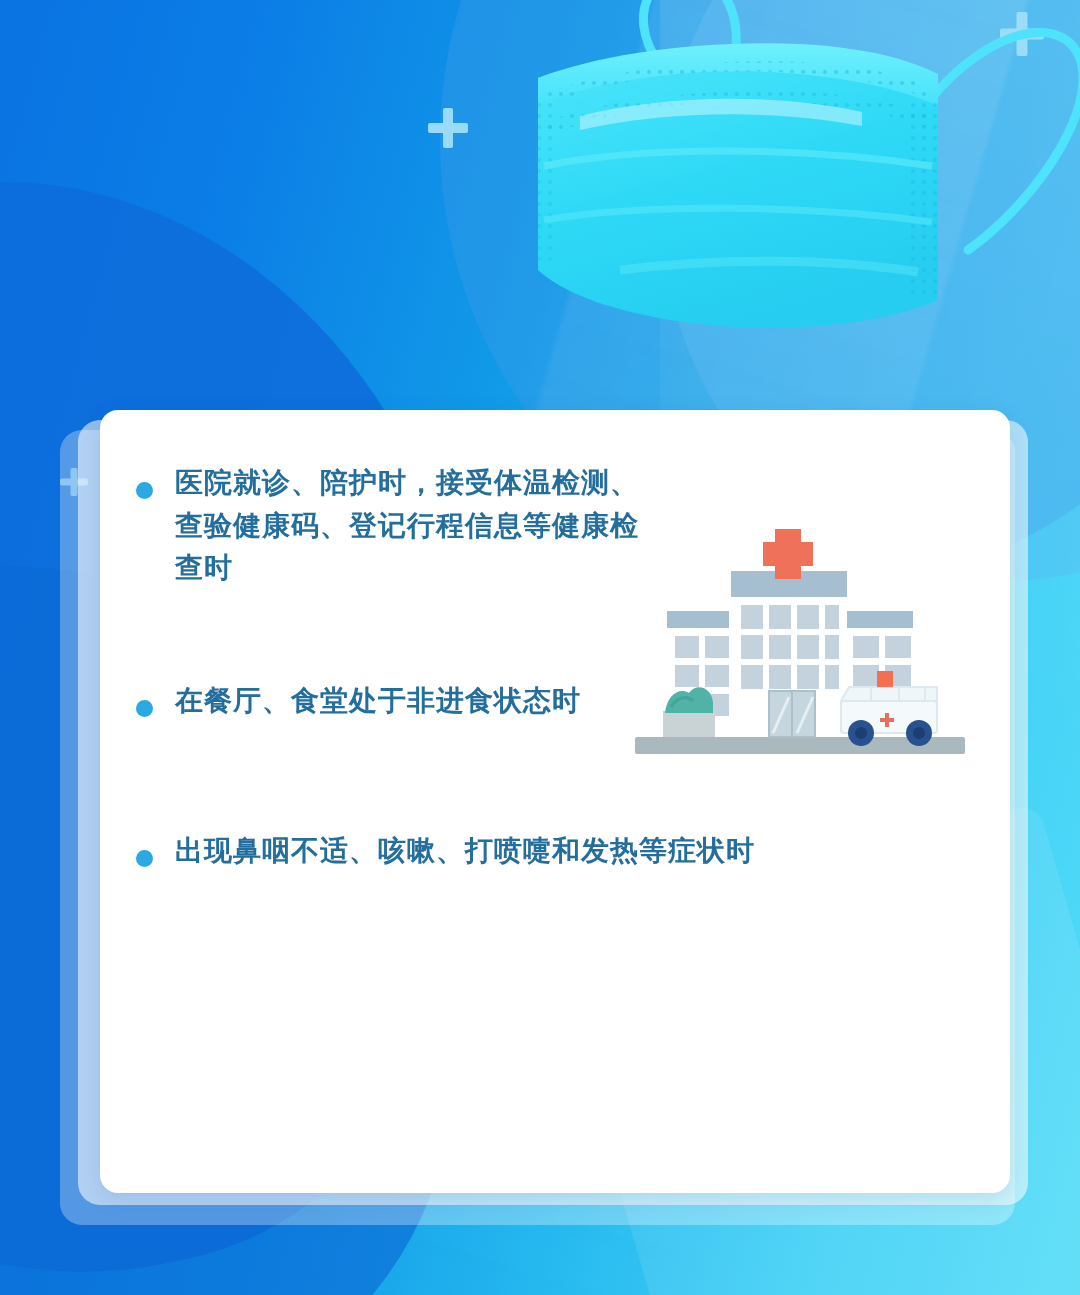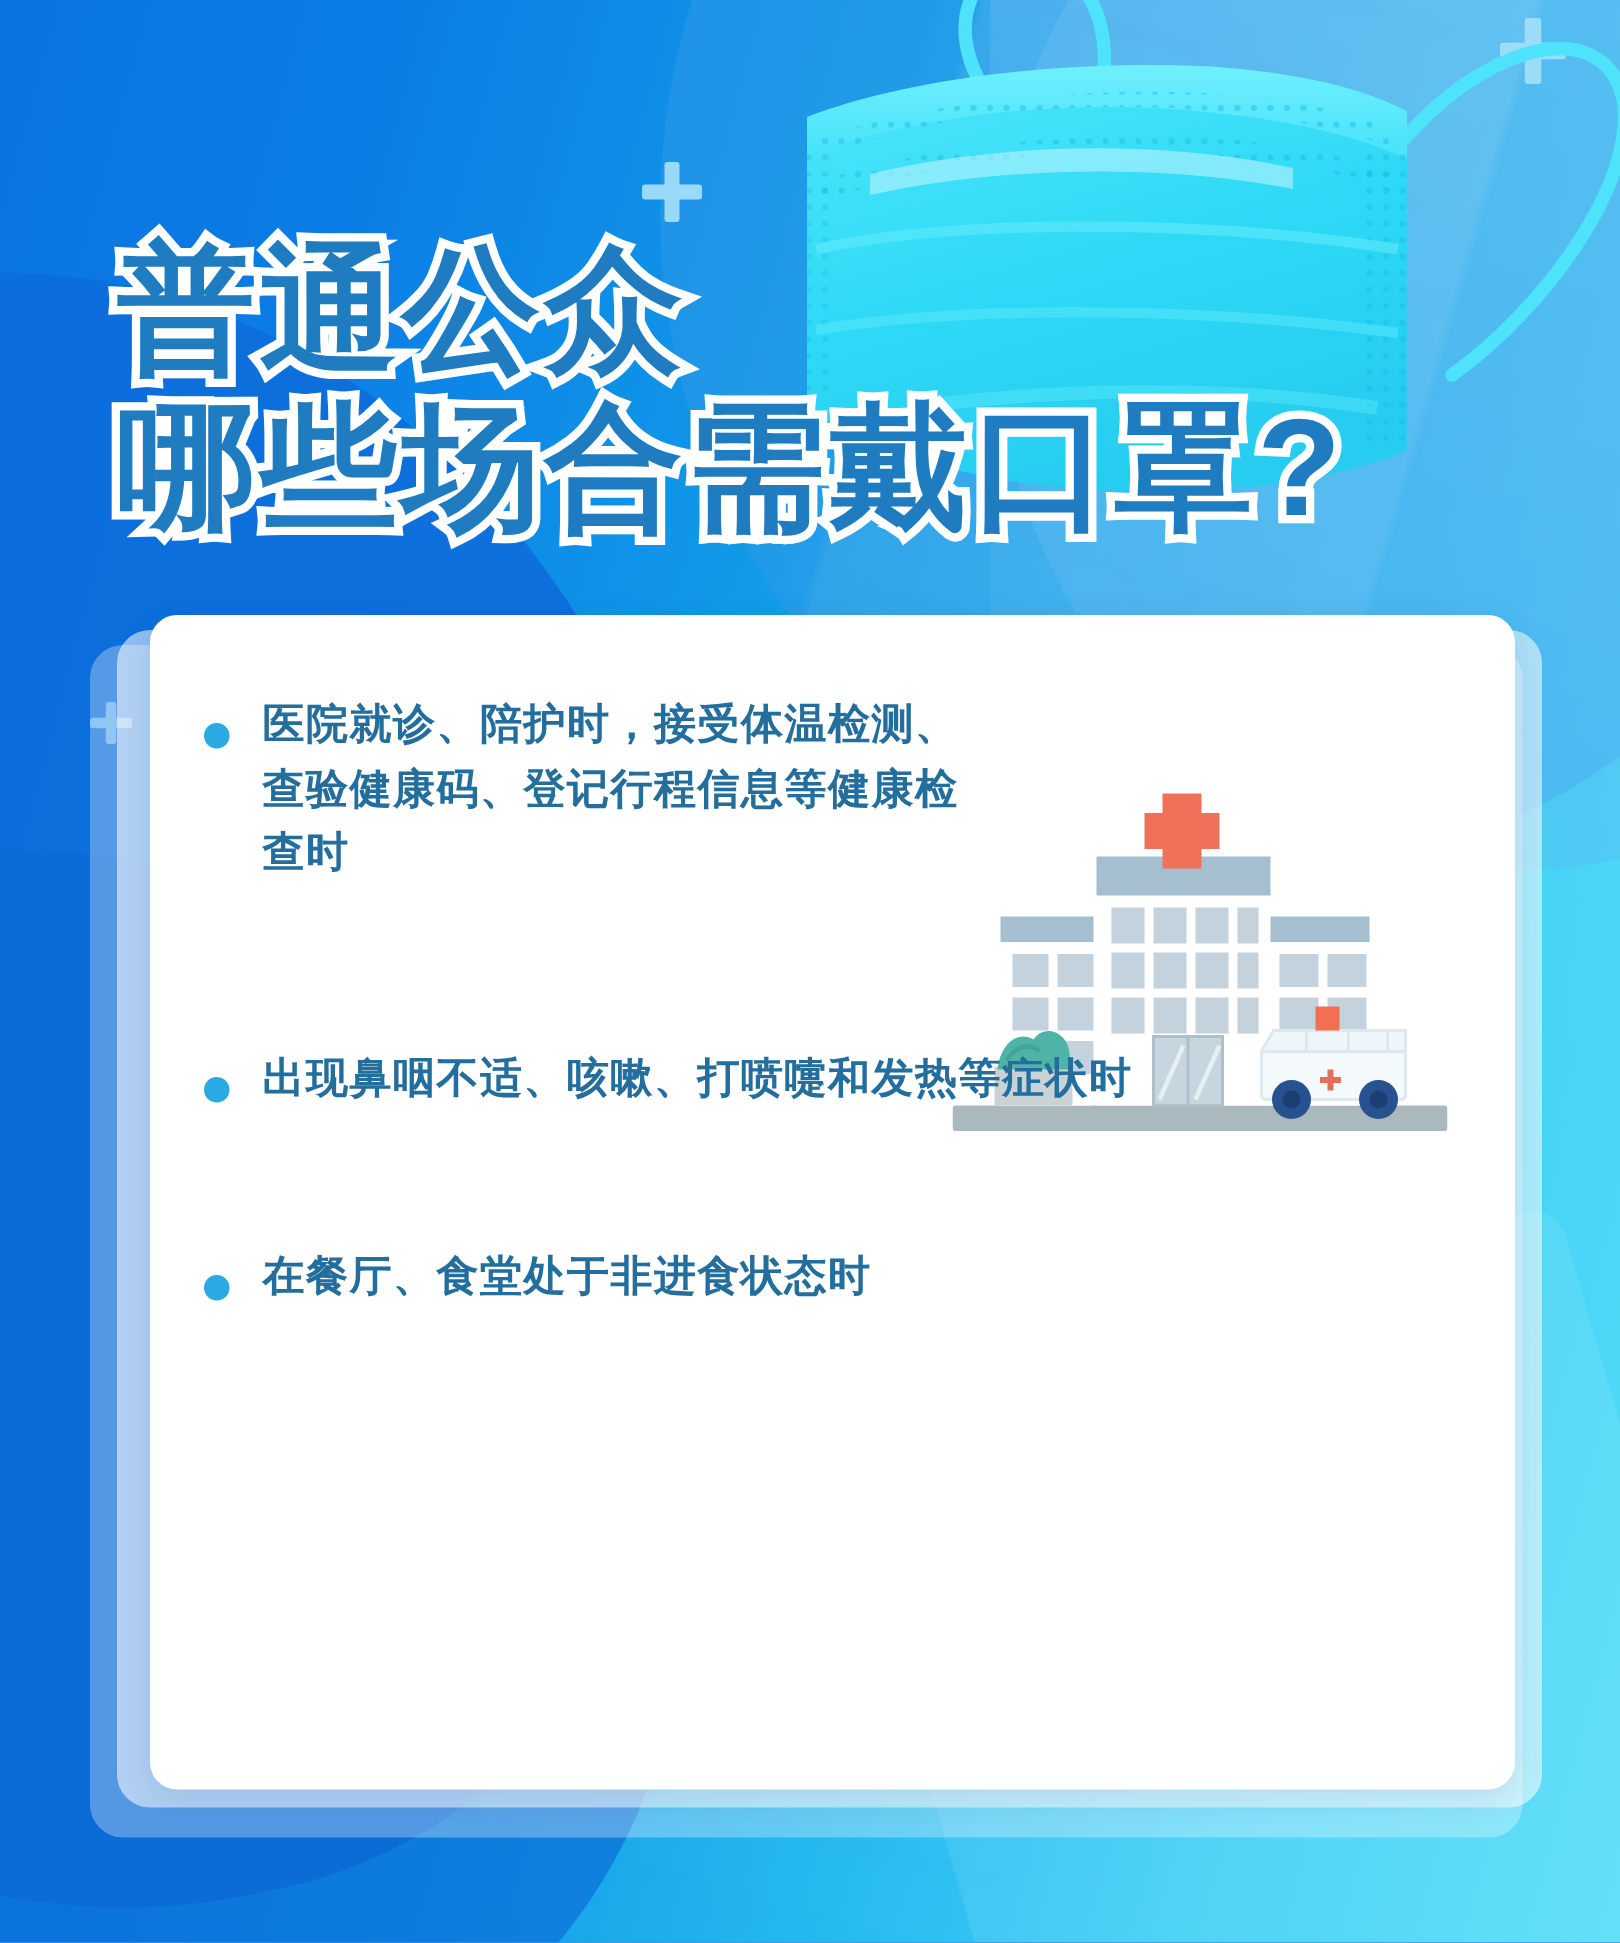--- a/index.html
+++ b/index.html
@@ -281,24 +281,20 @@
       <rect x="68" y="126" width="20" height="170" fill="url(#dots)" opacity=".6"></rect>
 
       <path d="M110 146 C 190 126, 300 122, 392 142 L 392 156 C 300 138, 190 142, 110 160 Z" fill="#c4f6ff" opacity=".55"></path>
 
       <path d="M74 196 C 170 176, 330 176, 462 196" fill="none" stroke="#5ce9fb" stroke-width="7" opacity=".65"></path>
       <path d="M74 250 C 170 234, 330 234, 462 252" fill="none" stroke="#5ce9fb" stroke-width="7" opacity=".5"></path>
       <path d="M150 300 C 250 288, 360 288, 448 302" fill="none" stroke="#5ce9fb" stroke-width="9" opacity=".45"></path>
     </svg>
   </div>
 
-  <div class="title-block">
-    <div class="title-line">普通公众</div>
-    <div class="title-line">哪些场合需戴口罩?</div>
-  </div>
 
   <div class="card-back2"></div>
   <div class="card-back1"></div>
 
   <div class="card-main">
 
     <div class="hospital">
       <svg viewBox="0 0 330 250" width="330" height="250" aria-hidden="true">
 
         <rect x="0" y="222" width="330" height="17" rx="2" fill="#a9b9bd"></rect>
@@ -371,26 +367,26 @@
       </svg>
     </div>
 
     <div class="bullets">
 
       <div class="bullet-row b1">
         <span class="dot"></span>
         <span class="bullet-text">医院就诊、陪护时，接受体温检测、查验健康码、登记行程信息等健康检查时</span>
       </div>
 
+      <div class="bullet-row b3">
+        <span class="dot"></span>
+        <span class="bullet-text">在餐厅、食堂处于非进食状态时</span>
+      </div>
+
       <div class="bullet-row b2">
         <span class="dot"></span>
         <span class="bullet-text">出现鼻咽不适、咳嗽、打喷嚏和发热等症状时</span>
       </div>
 
-      <div class="bullet-row b3">
-        <span class="dot"></span>
-        <span class="bullet-text">在餐厅、食堂处于非进食状态时</span>
-      </div>
-
     </div>
   </div>
 
 </div>
 
 </body></html>

